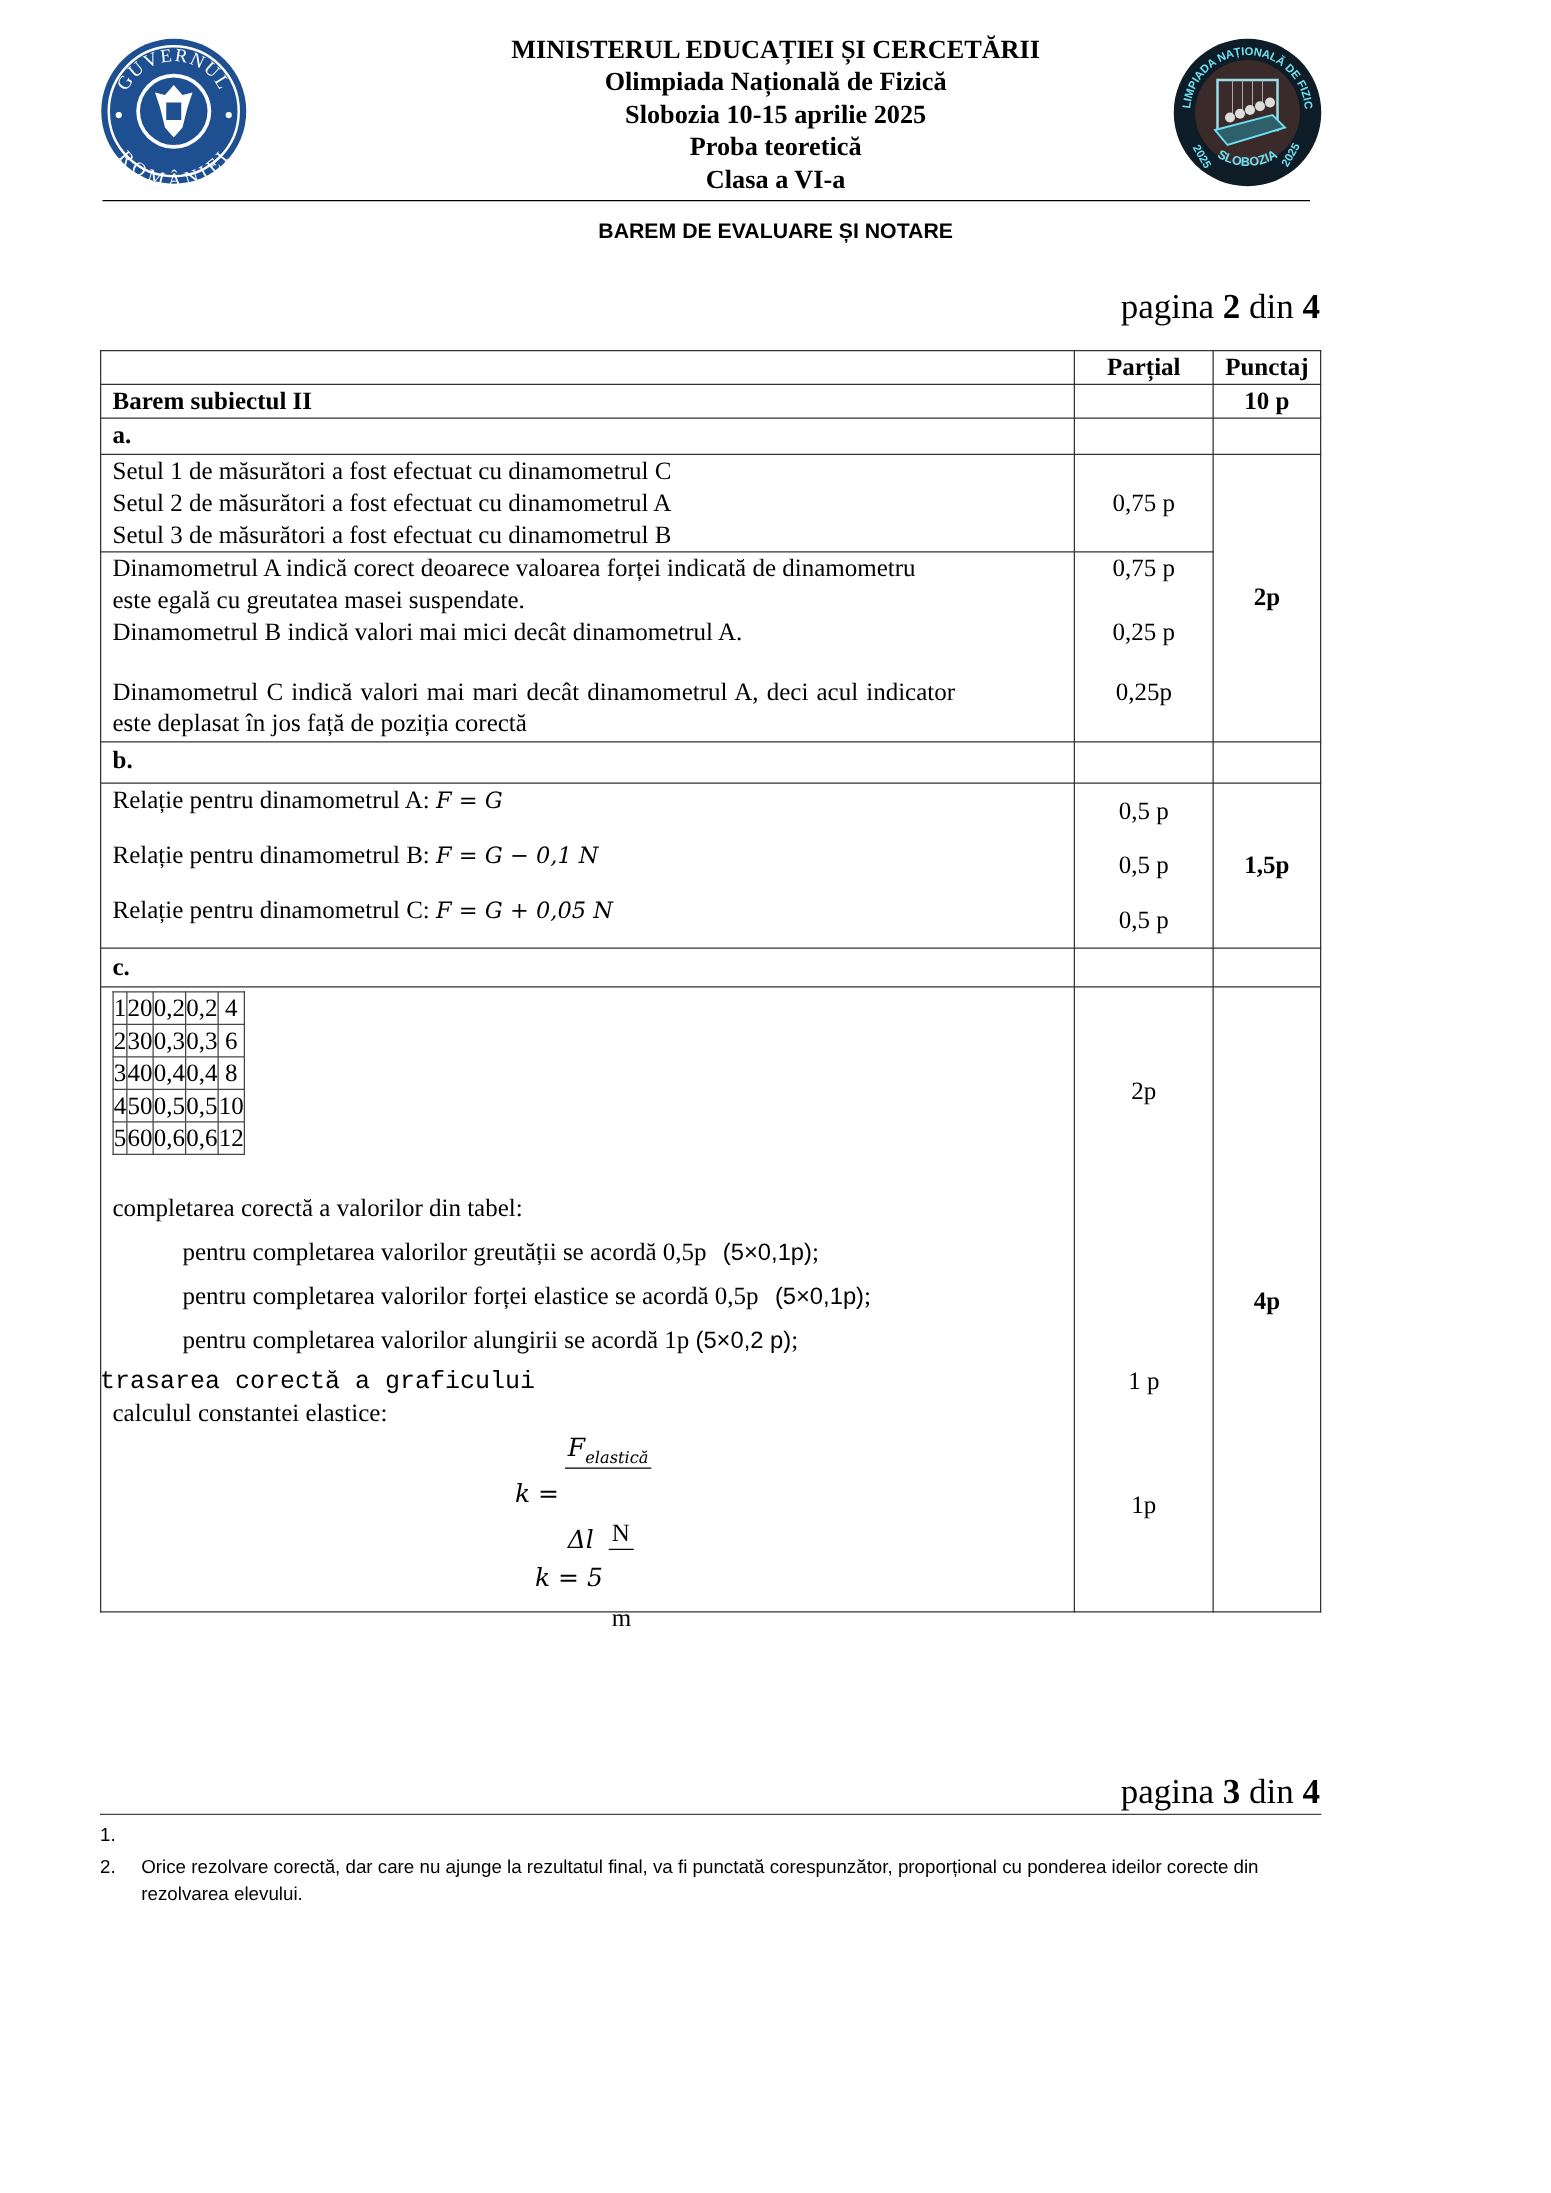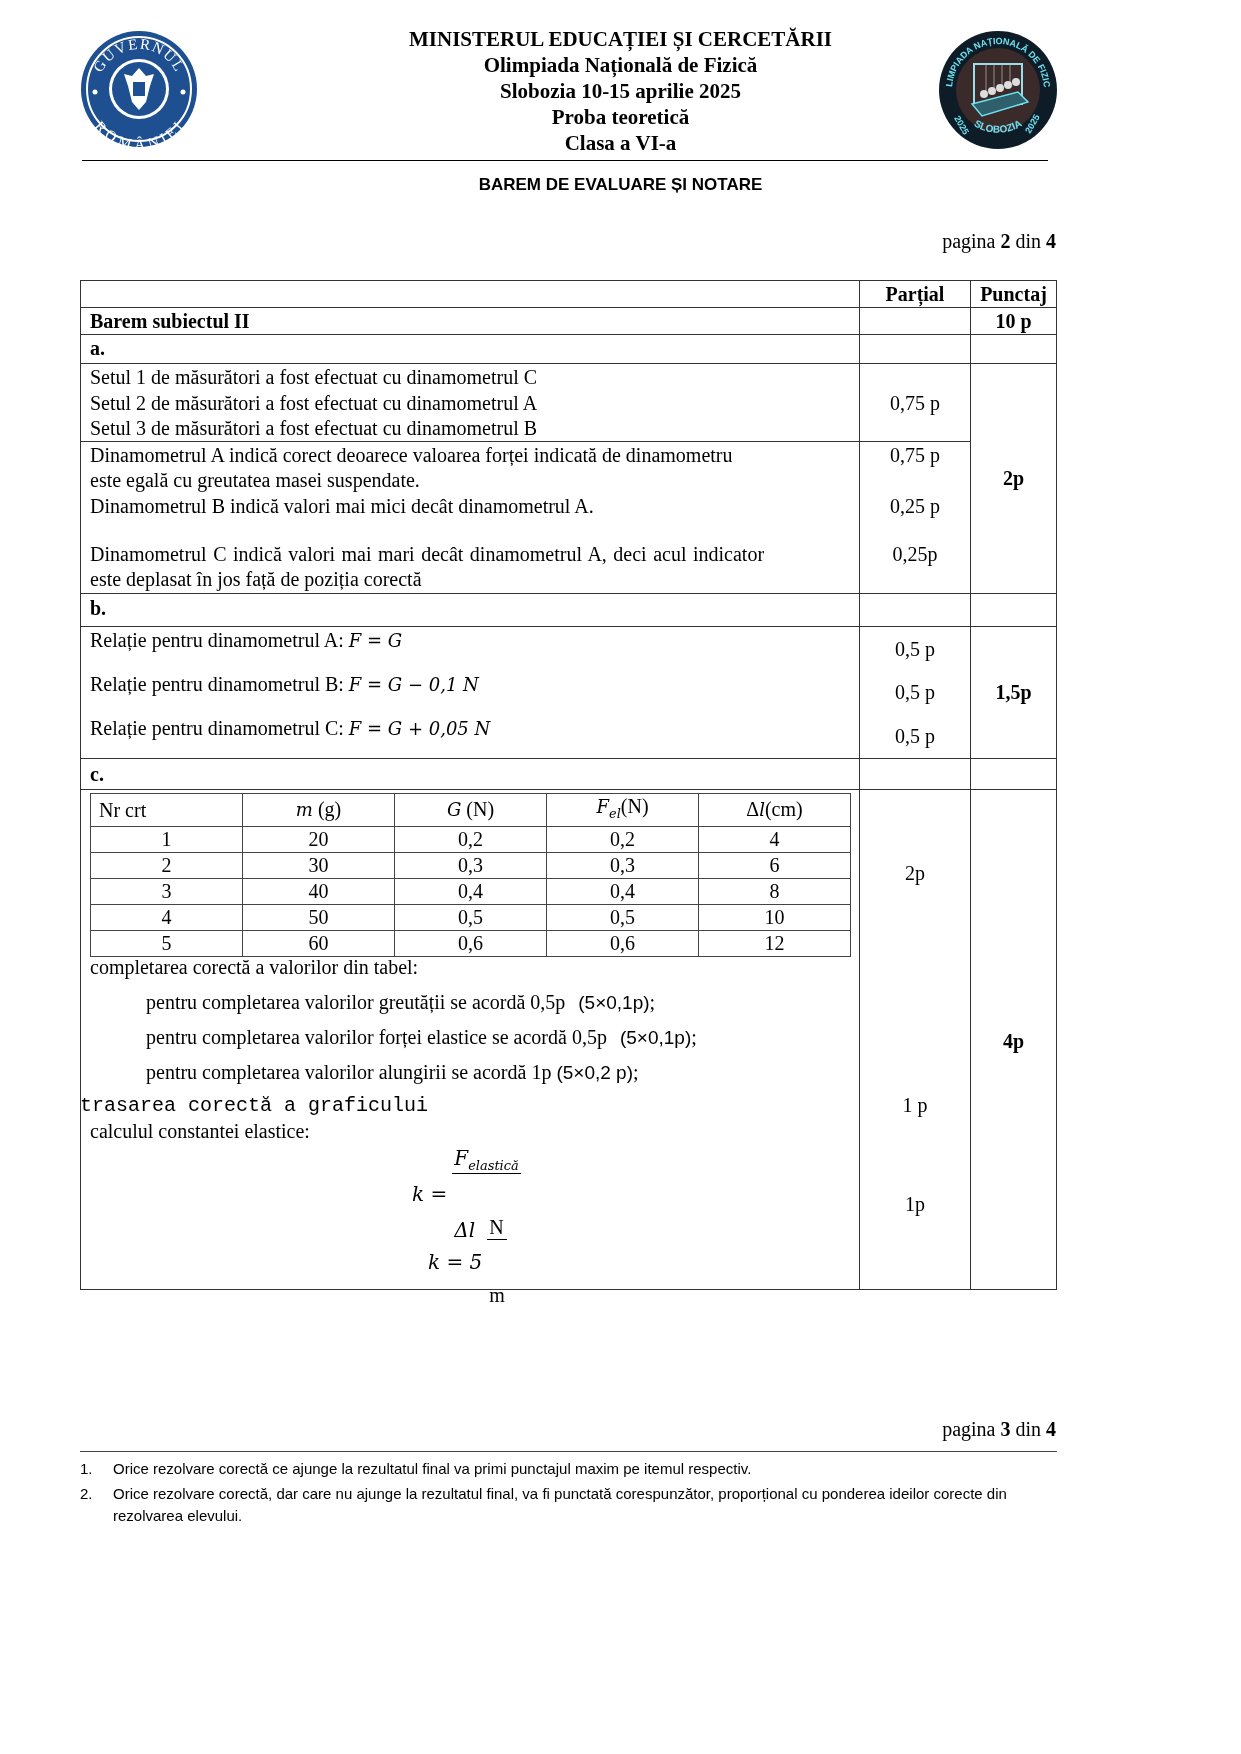--- a/index.html
+++ b/index.html
@@ -7,21 +7,21 @@
          font-family:"Liberation Serif", "DejaVu Serif", serif; color:#000; }
 
   
   .hdr-line { position:absolute; left:0; width:100%; text-align:center; font-family:"Liberation Serif", serif;
               font-weight:bold; font-size:21px; line-height:26px; }
   .logo-gov { position:absolute; left:80px; top:30px; width:118px; height:118px; }
   .logo-onf { position:absolute; left:938px; top:30px; width:120px; height:120px; }
   .rule { position:absolute; background:#000; height:1px; }
   .barem-title { position:absolute; left:0; width:100%; top:175px; text-align:center;
                  font-family:"Liberation Sans", sans-serif; font-weight:bold; font-size:17px; }
-  .pageno { position:absolute; right:185px; font-size:20px; }
+  .pageno { position:absolute; right:185px; font-size:28px; }
 
   
   .tbl-line-h { position:absolute; height:1px; background:#333; }
   .tbl-line-v { position:absolute; width:1px; background:#333; }
   .txt { position:absolute; font-size:20px; line-height:25px; white-space:nowrap; }
   .b { font-weight:bold; }
   .ctr { text-align:center; }
   .math-i { font-style:italic; font-family:"DejaVu Serif", serif; font-size:18px; }
   .sans { font-family:"Liberation Sans", sans-serif; }
 
@@ -165,27 +165,20 @@
     <span>Relație pentru dinamometrul C: </span><span class="math-i">F = G + 0,05 N</span>
   </div>
   <div class="txt ctr" style="left:860px; width:110px; top:724px;">0,5 p</div>
 
   <div class="txt b ctr" style="left:971px; width:85px; top:680px;">1,5p</div>
 
   <div class="txt b" style="left:90px; top:762px;">c.</div>
 
   <table class="inner">
     <tbody>
-        <tr>
-      <td class="first" style="width:143px;">Nr crt</td>
-      <td style="width:151px;"><span class="math-i">m</span> (g)</td>
-      <td style="width:151px;"><span class="math-i">G</span> (N)</td>
-      <td style="width:151px;"><span class="math-i">F<sub style="font-size:13px;">el</sub></span>(N)</td>
-      <td style="width:151px;">Δ<span class="math-i">l</span>(cm)</td>
-    </tr>
     <tr>
       <td>1</td>
       <td>20</td>
       <td>0,2</td>
       <td>0,2</td>
       <td>4</td>
     </tr>
     <tr>
       <td>2</td>
       <td>30</td>
@@ -260,19 +253,18 @@
 
 <div class="pageno" style="top:1418px;">
   <span>pagina </span><b>3</b><span> din </span><b>4</b>
 </div>
 
 <div class="rule" style="left:80px; width:977px; top:1451px; background:#444;"></div>
 
 <div class="footnotes">
   <div class="fn">
     <span class="n">1.</span>
-    <span>Orice rezolvare corectă ce ajunge la rezultatul final va primi punctajul maxim pe itemul respectiv.</span>
   </div>
   <div class="fn" style="margin-top:3px;">
     <span class="n">2.</span>
     <span>Orice rezolvare corectă, dar care nu ajunge la rezultatul final, va fi punctată corespunzător, proporțional cu ponderea ideilor corecte din rezolvarea elevului.</span>
   </div>
 </div>
 
 </body></html>

